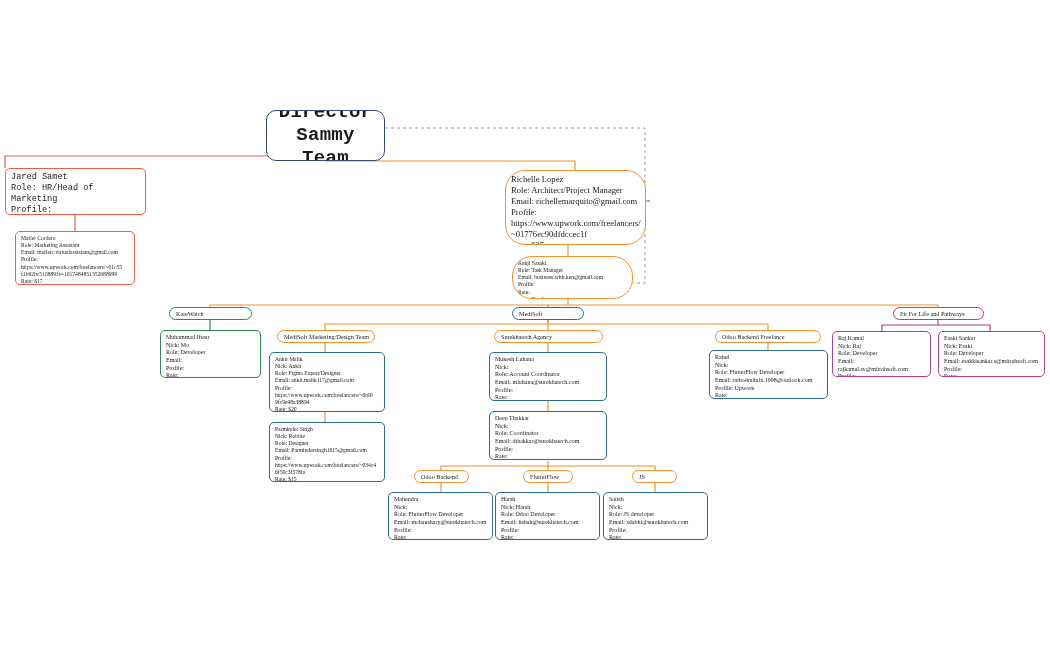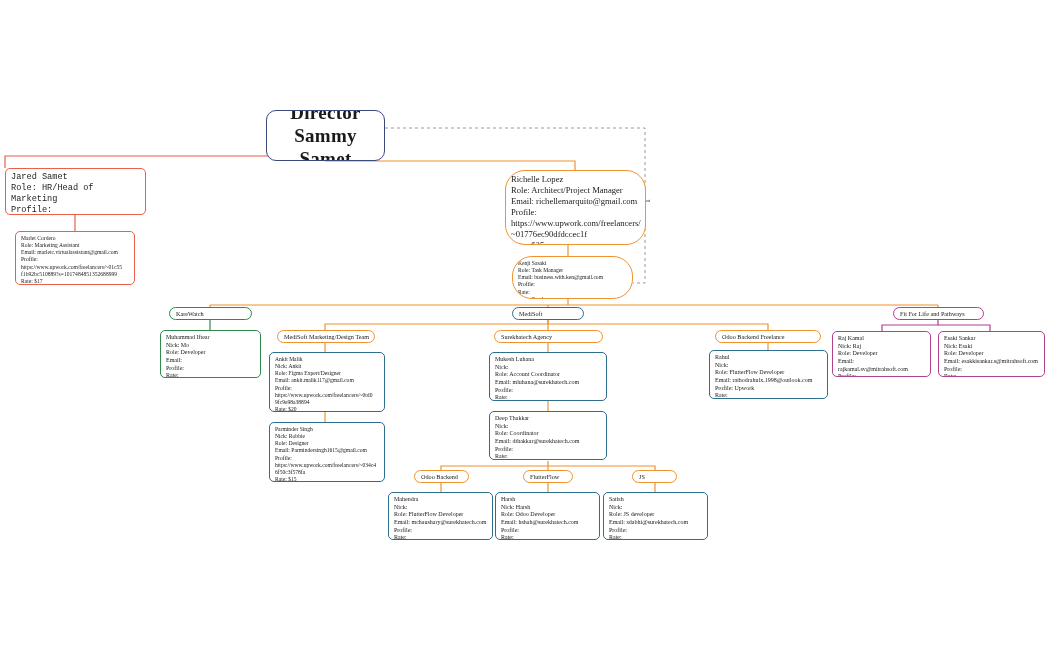--- a/index.html
+++ b/index.html
@@ -25,21 +25,21 @@
   }
 
   
   .root{
     border:1.5px solid #3b4a7a;border-radius:10px;
     display:flex;align-items:center;justify-content:center;
     text-align:center;
   }
   .root .title{
     font-weight:bold;font-size:19px;letter-spacing:.3px;line-height:1.22;
-    font-family:Liberation Serif, serif;
+    font-family:Liberation Mono, monospace;
   }
 
   
   .c-red{border-color:#e8604c;color:#1d1d1d;}
   .c-orange{border-color:#f0922f;border-radius:20px;}
   .c-green{border-color:#2f8a4f;}
   .c-teal{border-color:#2d6e8e;}
   .c-pink{border-color:#b0418f;}
   .t9{font-size:8.6px;}
   .t7{font-size:6.0px;}
@@ -118,21 +118,21 @@
       <path d="M768 343 L768 350"></path>
     </g>
 
     <g stroke="#b0418f" stroke-width="1.2" fill="none">
       <path d="M938 320 L938 325 L882 325 L882 331"></path>
       <path d="M938 325 L990 325 L990 331"></path>
     </g>
   </svg>
 
   <div class="node root" style="left:266px;top:110px;width:119px;height:51px;">
-    <div class="title"><span>Director</span><br><span>Sammy Samet</span></div>
+    <div class="title"><span>Director</span><br><span>Sammy Team</span></div>
   </div>
 
   <div class="floatlabel" style="left:614px;top:198px;">Executive Assistant</div>
 
   <div class="node c-red t9" style="left:5px;top:168px;width:141px;height:47px;font-family:Liberation Mono, monospace;">Jared Samet
 Role: HR/Head of Marketing
 Profile:
 Rate:
 Type:</div>
 

